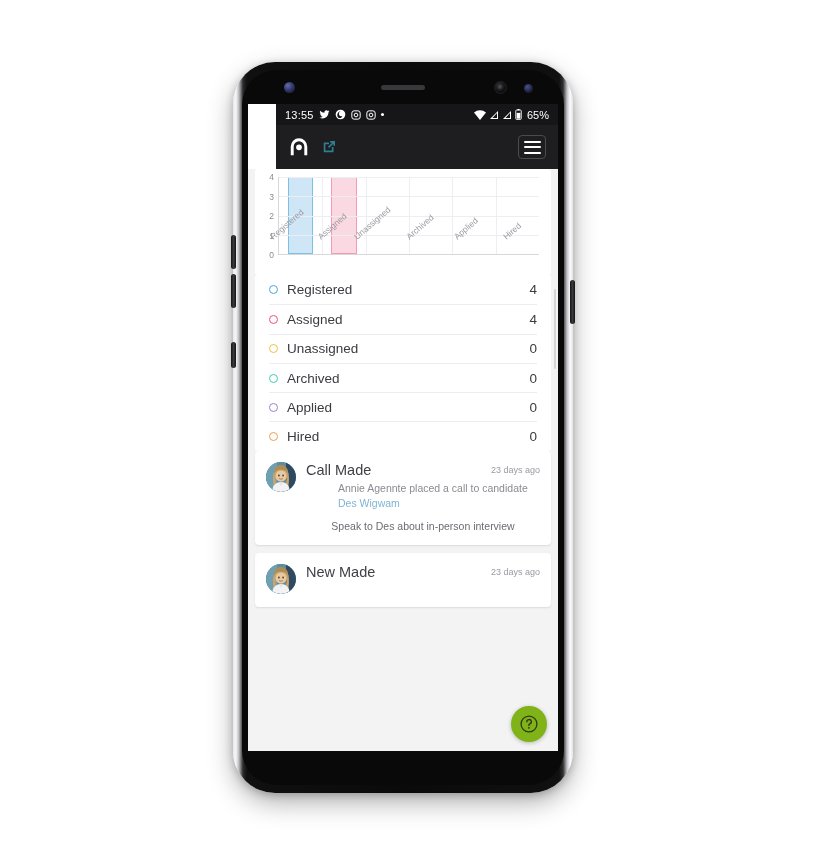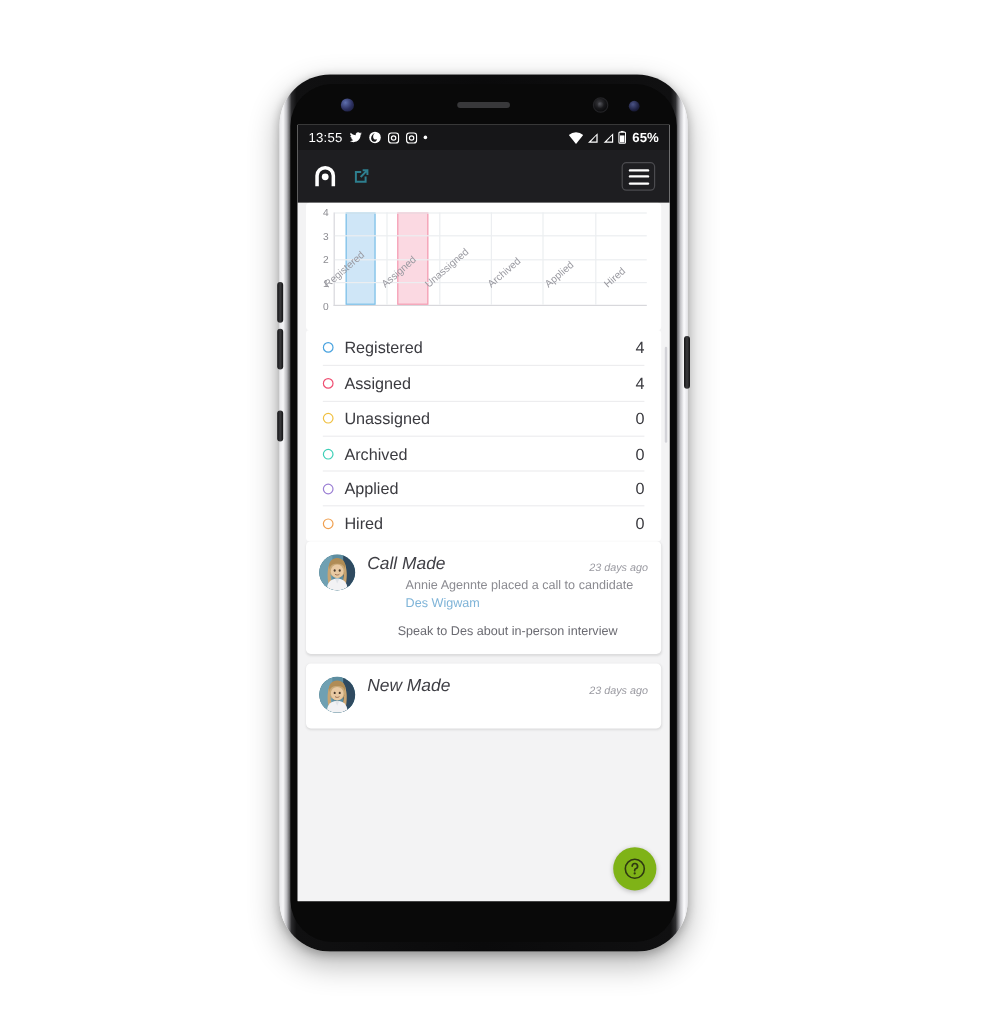--- a/index.html
+++ b/index.html
@@ -60,33 +60,34 @@
     width: 9px; height: 9px; border-radius: 50%;
     background: radial-gradient(circle at 38% 33%, #4a5385 0%, #1d2040 60%, #0b0c18 100%);
   }
 
   
   #screen {
     position: absolute;
     left: 6px; top: 34px; right: 6px; bottom: 34px;
     background: #ffffff;
     overflow: hidden;
+    padding-left: 28px;
   }
 
   
   .statusbar {
     height: 21px; background: #161618;
     display: flex; align-items: center;
     color: #ffffff; font-size: 10.5px;
     padding: 0 9px;
   }
   .sb-left { display: flex; align-items: center; gap: 5px; }
   .sb-time { font-size: 11px; letter-spacing: .2px; }
   .sb-right { margin-left: auto; display: flex; align-items: center; gap: 3px; }
-  .sb-pct { font-size: 11px; margin-left: 2px; font-weight: bold; }
+  .sb-pct { font-size: 11px; margin-left: 2px; }
   .sb-icon { display: inline-flex; align-items: center; }
   .dot-ico { width: 3.5px; height: 3.5px; border-radius: 50%; background:#fff; }
 
   
   .appbar {
     height: 44px; background: #1e1e21;
     display: flex; align-items: center;
     padding: 0 12px;
   }
   .logo-mark { width: 22px; height: 22px; position: relative; }
@@ -174,21 +175,21 @@
     box-shadow: 0 1px 2px rgba(0,0,0,.10);
     padding: 11px 11px 13px;
     display: flex; gap: 10px;
   }
   .avatar {
     width: 30px; height: 30px; border-radius: 50%;
     flex: none; overflow: hidden; position: relative;
     background: #4c7d8d;
   }
   .act-body { flex: 1; min-width: 0; }
-  .act-head { display: flex; align-items: flex-end; font-style: italic; }
+  .act-head { display: flex; align-items: center; }
   .act-title { font-size: 14.5px; color: #3f3f45; }
   .act-time { margin-left: auto; font-size: 9px; color: #9a9aa1; }
   .act-desc { font-size: 10.5px; color: #8b8b91; line-height: 1.45; margin-top: 3px; margin-left: 32px; }
   .act-link { color: #7fb4d8; }
   .act-note {
     margin-top: 9px; text-align: center;
     font-size: 10.5px; color: #6b6b72;
   }
 
   .scroll-thumb {

